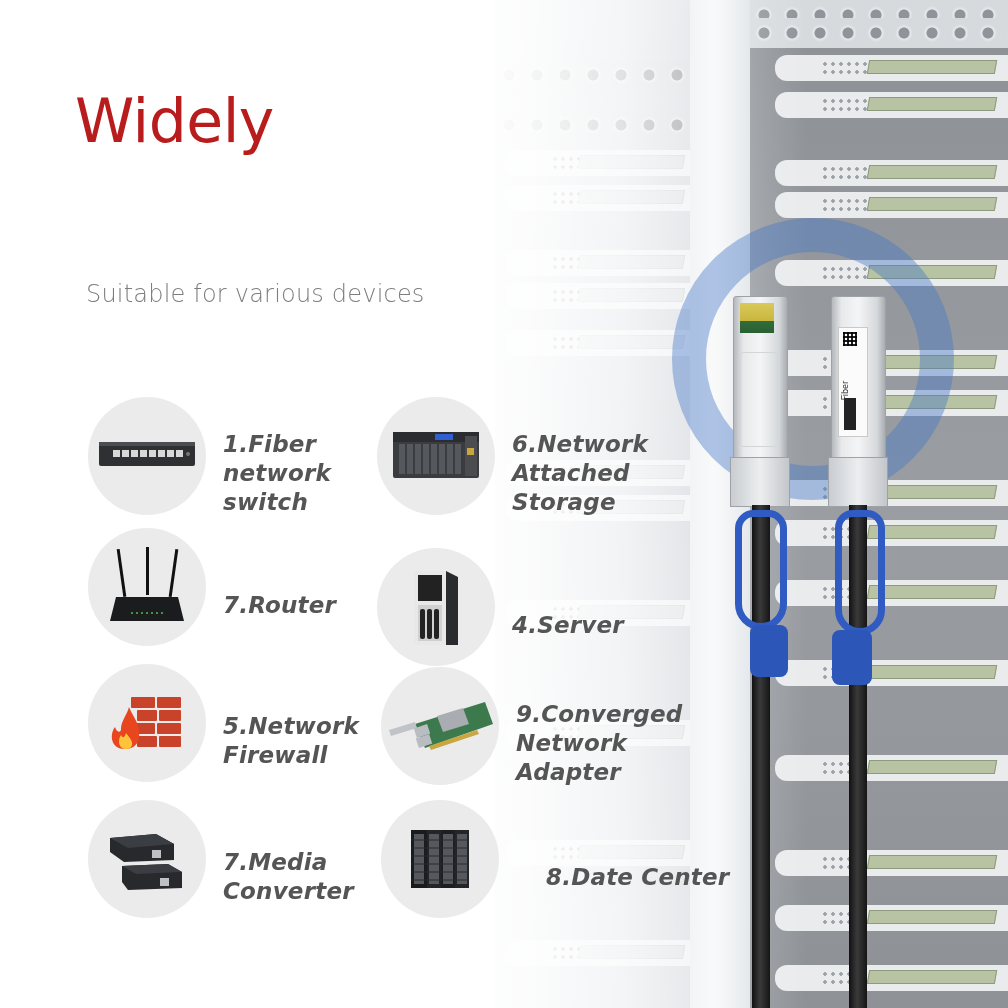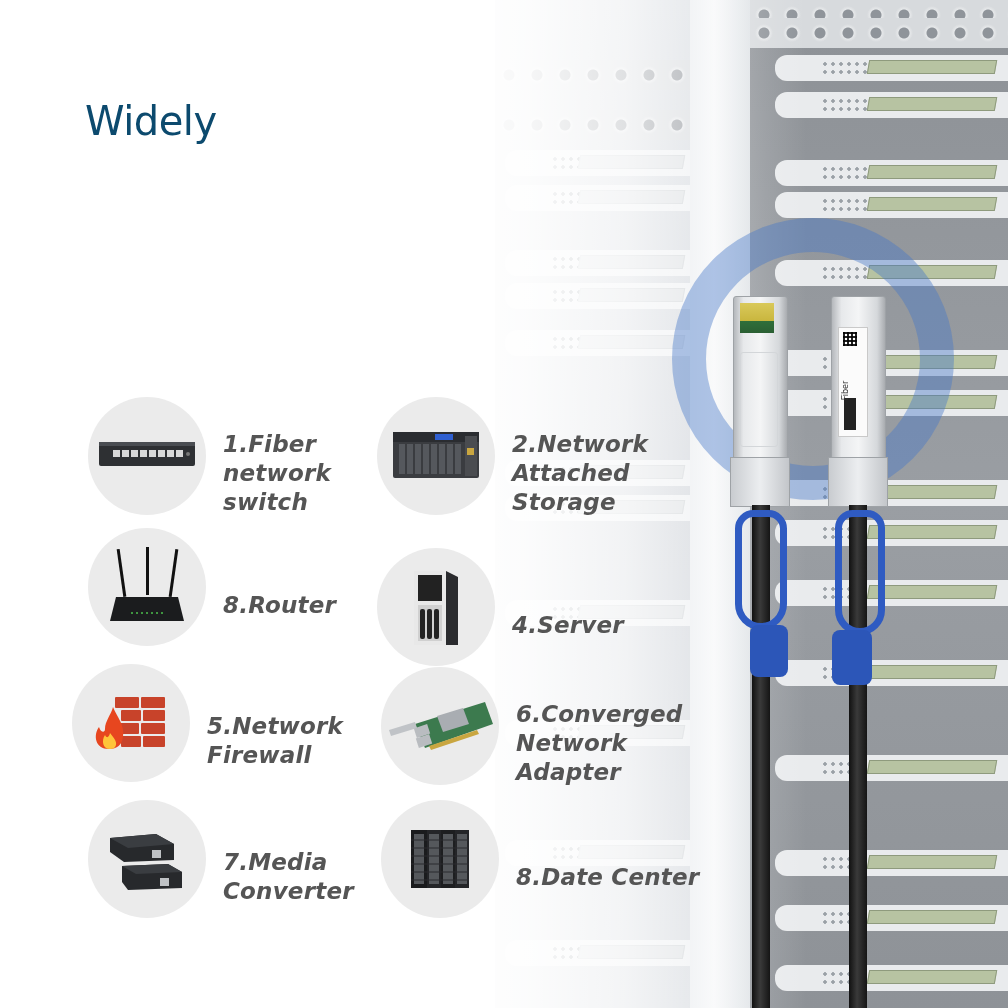--- a/index.html
+++ b/index.html
@@ -24,22 +24,22 @@
 
   
   .fade { position: absolute; left: 0; top: 0; width: 1008px; height: 1008px;
     background: linear-gradient(90deg,#ffffff 0%,#ffffff 44%,rgba(255,255,255,0.93) 52%,rgba(255,255,255,0.72) 62%,rgba(255,255,255,0.35) 70%,rgba(255,255,255,0.12) 76%,rgba(255,255,255,0) 80%); }
 
   
   .ring { position: absolute; left: 672px; top: 218px; width: 282px; height: 282px; border-radius: 50%;
     border: 34px solid rgba(70,120,200,0.42); }
 
   
-  .title { position: absolute; left: 85px; top: 84px; color: #0c4a6e; font-family: "DejaVu Sans", sans-serif;
-    font-size: 40px; line-height: 74px; font-weight: normal; letter-spacing: -0.5px; }
+  .title { position: absolute; left: 75px; top: 84px; color: #b91c1c; font-family: "DejaVu Sans", sans-serif;
+    font-size: 60px; line-height: 74px; font-weight: normal; letter-spacing: -0.5px; }
   .subtitle { position: absolute; left: 86px; top: 278px; color: #7d7d7d; font-family: "DejaVu Sans", sans-serif;
     font-size: 24px; line-height: 32px; font-weight: 300; letter-spacing: 0.2px; }
 
   
   .device { position: absolute; display: flex; align-items: center; }
   .device .circle { width: 118px; height: 118px; border-radius: 50%; background: #ebebeb; flex: none;
     position: relative; display: flex; align-items: center; justify-content: center; overflow: hidden; }
   .device .label { margin-left: 17px; color: #555555; font-family: "DejaVu Sans", sans-serif; font-style: italic;
     font-weight: bold; font-size: 23px; line-height: 29px; white-space: pre-line; letter-spacing: 0.2px; margin-top: 36px; }
 
@@ -195,20 +195,21 @@
   <div class="loop" style="left:735px;top:510px;width:52px;height:120px;"></div>
   <div class="tab" style="left:750px;top:625px;width:38px;height:52px;"></div>
   <div class="loop" style="left:835px;top:510px;width:50px;height:125px;"></div>
   <div class="tab" style="left:832px;top:630px;width:40px;height:55px;"></div>
 </div>
 
 <h1 class="title">
   <span style="display:block">Widely</span>
 </h1>
 <p class="subtitle">
+  <span style="display:block">Suitable for various devices</span>
 </p>
 
 <div class="device" style="left:88px;top:394px;">
   <div class="circle">
     <svg width="100" height="40" viewBox="0 0 100 40">
       <rect x="2" y="8" width="96" height="22" rx="2" fill="#2e3033"></rect>
       <rect x="2" y="6" width="96" height="4" fill="#4a4d52"></rect>
       <g fill="#d8d8d8">
           <rect x="16" y="14" width="7" height="7"></rect>
           <rect x="25" y="14" width="7" height="7"></rect>
@@ -240,21 +241,21 @@
           <rect x="32" y="16" width="6" height="30"></rect>
           <rect x="40" y="16" width="6" height="30"></rect>
           <rect x="48" y="16" width="6" height="30"></rect>
           <rect x="56" y="16" width="6" height="30"></rect>
           <rect x="64" y="16" width="6" height="30"></rect>
         </g>
       <rect x="74" y="8" width="12" height="40" fill="#4a4c50"></rect>
       <rect x="76" y="20" width="7" height="7" fill="#c9a640"></rect>
     </svg>
   </div>
-  <div class="label">2.Network
+  <div class="label">6.Network
 Attached
 Storage</div>
 </div>
 
 <div class="device" style="left:88px;top:528px;">
   <div class="circle">
     <svg width="90" height="80" viewBox="0 0 90 80">
       <rect x="18" y="2" width="3" height="48" transform="rotate(-8 19 26)" fill="#111"></rect>
       <rect x="44" y="0" width="3" height="48" fill="#111"></rect>
       <rect x="70" y="2" width="3" height="48" transform="rotate(8 71 26)" fill="#111"></rect>
@@ -263,41 +264,41 @@
           <circle cx="30" cy="66" r="1"></circle>
           <circle cx="35" cy="66" r="1"></circle>
           <circle cx="40" cy="66" r="1"></circle>
           <circle cx="45" cy="66" r="1"></circle>
           <circle cx="50" cy="66" r="1"></circle>
           <circle cx="55" cy="66" r="1"></circle>
           <circle cx="60" cy="66" r="1"></circle>
         </g>
     </svg>
   </div>
-  <div class="label">8.Router</div>
+  <div class="label">7.Router</div>
 </div>
 
 <div class="device" style="left:377px;top:548px;">
   <div class="circle">
     <svg width="60" height="80" viewBox="0 0 60 80">
       <polygon points="8,4 40,4 52,10 52,78 40,78 8,78" fill="#2a2b2e"></polygon>
       <rect x="8" y="4" width="32" height="74" fill="#e8e8e8"></rect>
       <rect x="12" y="8" width="24" height="26" fill="#222"></rect>
       <rect x="12" y="38" width="24" height="36" fill="#d0d0d0"></rect>
       <g fill="#222">
           <rect x="14" y="42" width="5" height="30" rx="2"></rect>
           <rect x="21" y="42" width="5" height="30" rx="2"></rect>
           <rect x="28" y="42" width="5" height="30" rx="2"></rect>
         </g>
     </svg>
   </div>
   <div class="label">4.Server</div>
 </div>
 
-<div class="device" style="left:72px;top:664px;">
+<div class="device" style="left:88px;top:664px;">
   <div class="circle">
     <svg width="80" height="60" viewBox="0 0 80 60">
       <g fill="#c8432a">
           <rect x="24" y="4" width="24" height="11" rx="1"></rect>
           <rect x="50" y="4" width="24" height="11" rx="1"></rect>
           <rect x="30" y="17" width="20" height="11" rx="1"></rect>
           <rect x="52" y="17" width="22" height="11" rx="1"></rect>
           <rect x="24" y="30" width="24" height="11" rx="1"></rect>
           <rect x="50" y="30" width="24" height="11" rx="1"></rect>
           <rect x="30" y="43" width="20" height="11" rx="1"></rect>
@@ -315,42 +316,42 @@
   <div class="circle">
     <svg width="110" height="60" viewBox="0 0 110 60">
       <polygon points="30,28 100,6 108,28 40,52" fill="#3c7a4e"></polygon>
       <polygon points="52,20 78,12 84,28 58,36" fill="#a9adb2"></polygon>
       <polygon points="4,34 30,26 32,32 6,40" fill="#c0c3c7"></polygon>
       <rect x="30" y="30" width="14" height="10" transform="rotate(-18 37 35)" fill="#b9bcc0"></rect>
       <rect x="32" y="40" width="14" height="10" transform="rotate(-18 39 45)" fill="#b9bcc0"></rect>
       <polygon points="44,50 92,34 94,38 46,54" fill="#c9a640"></polygon>
     </svg>
   </div>
-  <div class="label">6.Converged
+  <div class="label">9.Converged
 Network
 Adapter</div>
 </div>
 
 <div class="device" style="left:88px;top:800px;">
   <div class="circle">
     <svg width="90" height="70" viewBox="0 0 90 70">
       <polygon points="20,42 66,40 80,48 80,64 26,66 20,58" fill="#27292c"></polygon>
       <polygon points="20,42 66,40 80,48 34,50" fill="#3a3d41"></polygon>
       <rect x="58" y="54" width="9" height="8" fill="#bfc2c5"></rect>
       <polygon points="8,14 54,10 72,20 72,36 22,38 8,28" fill="#27292c"></polygon>
       <polygon points="8,14 54,10 72,20 26,24" fill="#3a3d41"></polygon>
       <rect x="50" y="26" width="9" height="8" fill="#bfc2c5"></rect>
       <text x="24" y="18" font-size="5" fill="#ddd" font-family="DejaVu Sans, sans-serif"></text>
     </svg>
   </div>
   <div class="label">7.Media
 Converter</div>
 </div>
 
-<div class="device" style="left:381px;top:800px;">
+<div class="device" style="left:381px;top:800px;gap:30px;">
   <div class="circle">
     <svg width="70" height="70" viewBox="0 0 70 70">
       <g>
         <rect x="6" y="6" width="16" height="58" fill="#1a1b1d"></rect>
         <rect x="22" y="6" width="14" height="58" fill="#242528"></rect>
         <rect x="36" y="6" width="14" height="58" fill="#1d1e20"></rect>
         <rect x="50" y="6" width="14" height="58" fill="#242528"></rect>
         <g fill="#55585c">
             <rect x="9" y="10" width="10" height="50"></rect>
             <rect x="24" y="10" width="10" height="50"></rect>

